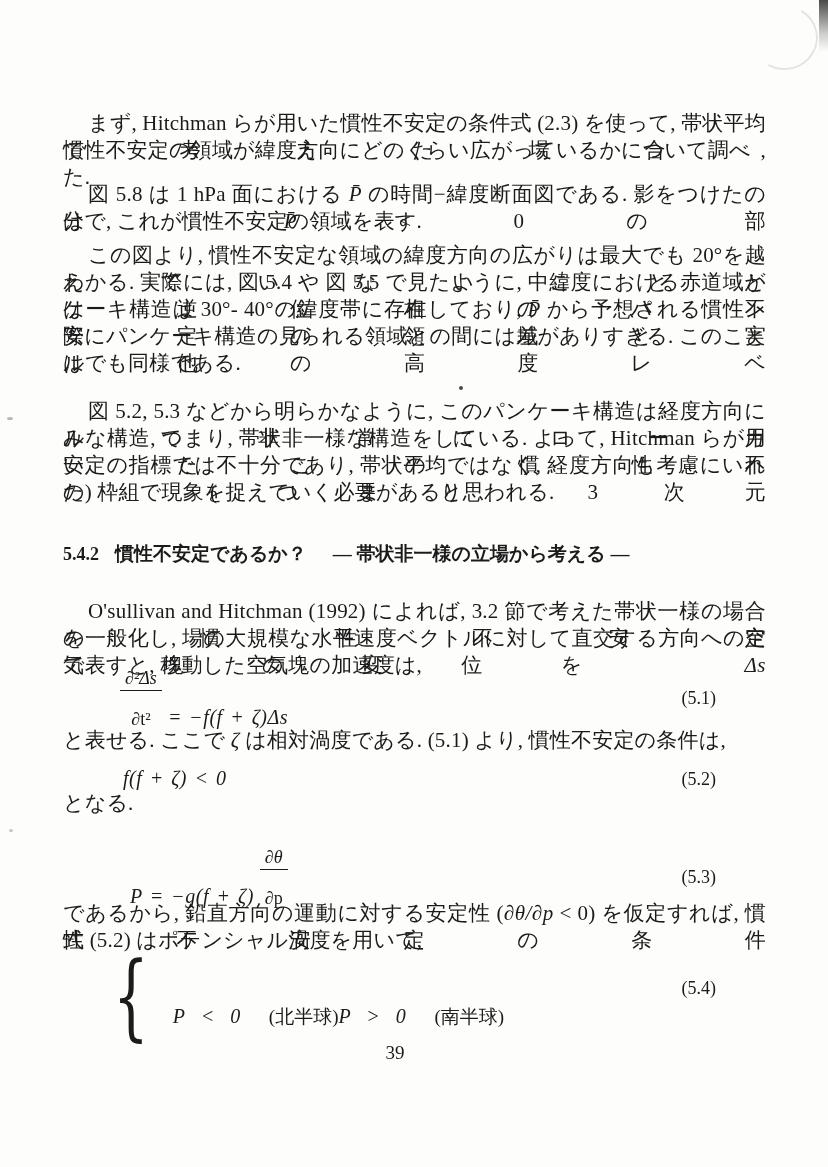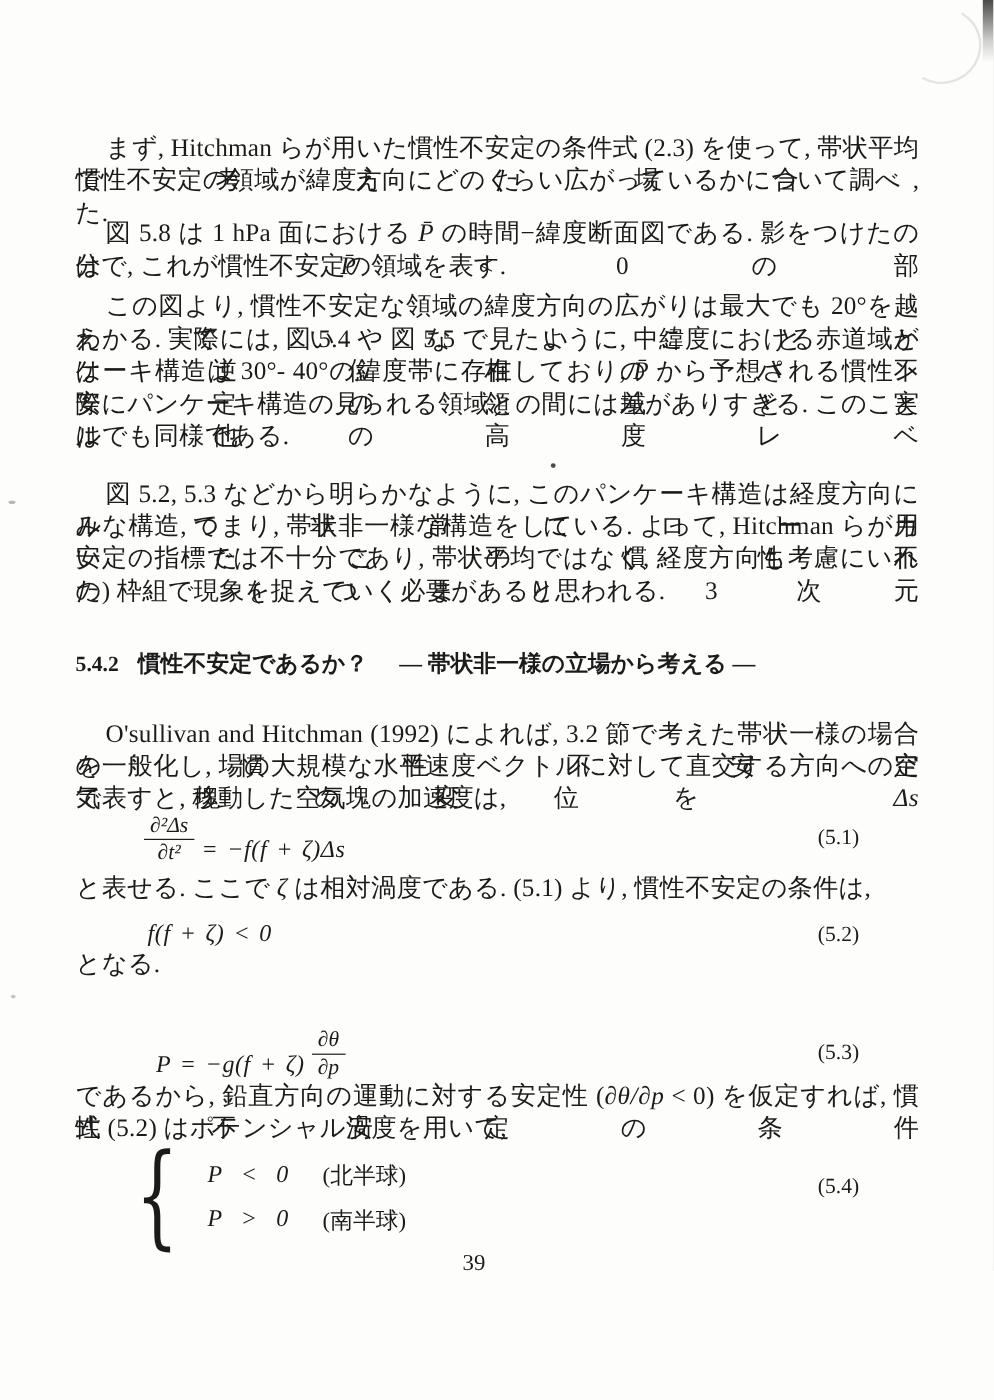--- a/index.html
+++ b/index.html
@@ -28,26 +28,26 @@
   .h-num{font-size:18px;}
   .h-title{font-size:19px;margin-left:16px;}
   .h-sub{font-size:19px;margin-left:26px;}
 
   
   .eq{position:absolute;left:63px;width:703px;display:flex;align-items:center;}
   .eq-body{display:flex;align-items:flex-end;}
   .etext{font-size:20px;letter-spacing:.5px;word-spacing:2px;white-space:pre;}
   .frac{display:flex;flex-direction:column;align-items:center;margin:0 6px 0 0;}
   .fnum{font-size:18px;font-style:italic;padding:0 5px 2px;border-bottom:1.6px solid #1b1b1b;line-height:20px;}
-  .fden{font-size:18px;font-style:italic;padding-top:0;line-height:20px;}
+  .fden{font-size:18px;padding-top:18px;line-height:20px;}
   .eqtag{position:absolute;right:50px;top:50%;transform:translateY(-50%);font-size:18px;}
   .tag54{top:20px;transform:none;}
   .brace{font-family:"DejaVu Serif",serif;font-size:94px;font-weight:100;line-height:76px;
          transform:scaleX(.6);transform-origin:left center;color:#1b1b1b;margin-right:0px;}
-  .case-col{display:flex;flex-direction:column;}
+  .case-col{display:flex;}
   .case-row{height:37px;display:flex;align-items:center;}
   .cexpr{display:inline-block;width:74px;font-size:20px;letter-spacing:2px;word-spacing:7px;white-space:pre;}
   .clabel{font-size:19px;margin-left:22px;font-weight:500;}
 
   .pageno{position:absolute;left:0;width:790px;text-align:center;font-size:19px;}
 </style>
 </head>
 <body>
 
 <div class="page">

